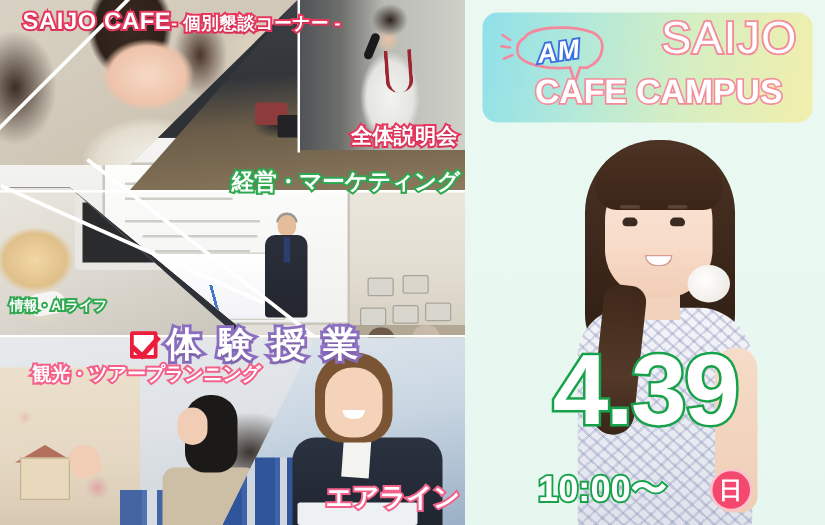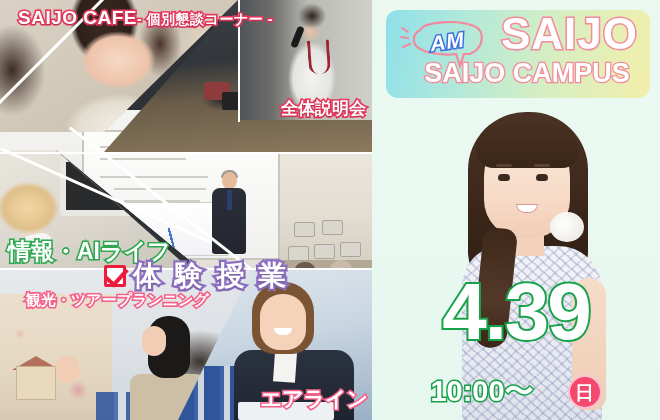--- a/index.html
+++ b/index.html
@@ -267,21 +267,21 @@
     -webkit-text-stroke:3.2px #e8365e; paint-order:stroke fill;
     text-shadow:0 1px 1px rgba(0,0,0,.18);
   }
   .cap-green { -webkit-text-stroke:3.2px #2fa84f; paint-order:stroke fill; }
   .cap-pink  { -webkit-text-stroke:3.2px #f4608a; paint-order:stroke fill; }
 
   #cap-saijo-cafe { left:18px; top:8px; font-size:19px; letter-spacing:.5px;text-align:right; }
   #cap-saijo-cafe .sub { font-size:14px; }
   #cap-zentai  { right:6px; top:100px; font-size:17px; }
   #cap-keiei   { right:4px; top:136px; font-size:18px; }
-  #cap-joho    { left:8px;  top:240px; font-size:23px; }
+  #cap-joho    { left:8px;  top:240px; font-size:11px; }
   #cap-kanko   { left:2px;  top:292px; font-size:15px;margin-left:24px; }
   #cap-air     { right:4px; top:388px; font-size:21px; }
 
   
   #cap-taiken {
     position:absolute; left:104px; top:257px; display:flex; align-items:center; gap:7px;
   }
   #taiken-check {
     width:22px; height:22px; border:3px solid #ec1c3c; background:#fff;
     position:relative; border-radius:2px;
@@ -314,21 +314,21 @@
     position:absolute; left:14px; top:8px; width:92px; height:54px;
   }
   #am-bubble svg{ position:absolute; inset:0; }
   #am-text{
     position:absolute; left:30px; top:12px; font-size:21px; font-weight:700;
     color:#ffffff; -webkit-text-stroke:3px #3b6fe0; paint-order:stroke fill;
     transform:rotate(-8deg); font-style:italic; letter-spacing:1px;
   }
 
   #title-saijo{
-    position:absolute; right:12px; top:2px; font-size:44px; font-weight:700;
+    position:absolute; right:12px; top:2px; font-size:36px; font-weight:400;
     color:#ffffff; -webkit-text-stroke:3px #f48a9a; paint-order:stroke fill;
     letter-spacing:1px; line-height:1;
   }
   #title-open{
     position:absolute; left:18px; top:48px; width:246px; text-align:center;
     font-size:27px; font-weight:700; color:#ffffff;
     -webkit-text-stroke:2.6px #f48a9a; paint-order:stroke fill; letter-spacing:0px;
   }
 
   
@@ -504,20 +504,21 @@
     <div class="seam" style="left:252px;top:268px;width:3px;height:230px;transform:rotate(128deg);transform-origin:top left;"></div>
     <div class="seam" style="left:-4px;top:268px;width:380px;height:2px;"></div>
     <div class="seam" style="left:238px;top:-2px;width:2px;height:124px;"></div>
 
     <div class="cap cap-red" id="cap-saijo-cafe">
       <span>SAIJO CAFE</span><span class="sub">- 個別懇談コーナー -</span>
     </div>
 
     <div class="cap cap-red" id="cap-zentai">全体説明会</div>
 
+    <div class="cap cap-green" id="cap-keiei">経営・マーケティング</div>
 
     <div class="cap cap-green" id="cap-joho">情報・AIライフ</div>
 
     <div class="cap cap-pink" id="cap-kanko">観光・ツアープランニング</div>
 
     <div class="cap cap-pink" id="cap-air">エアライン</div>
 
     <div id="cap-taiken">
       <span id="taiken-check"></span>
       <span id="taiken-text">体 験 授 業</span>
@@ -545,21 +546,21 @@
 
     <div id="header-banner">
       <div id="am-bubble">
         <svg viewBox="0 0 92 54">
           <path d="M20 12 C24 4, 56 1, 74 8 C86 13, 84 30, 70 36 L64 36 L60 48 L56 36 C40 38, 16 34, 14 24 C13 18, 16 14, 20 12 Z" fill="none" stroke="#f4889c" stroke-width="2.2" stroke-linecap="round"></path>
           <path d="M8 14 L2 10 M8 20 L1 19 M10 26 L3 29" stroke="#f4889c" stroke-width="2" stroke-linecap="round" fill="none"></path>
         </svg>
         <div id="am-text">AM</div>
       </div>
       <div id="title-saijo">SAIJO</div>
-      <div id="title-open">SAIJO CAMPUS</div>
+      <div id="title-open">CAFE CAMPUS</div>
     </div>
 
     <div id="date-wrap">
       <div id="date-text">4.39</div>
     </div>
 
     <div id="time-row">
       <div id="time-text">10:00〜</div>
       <div id="day-badge">日</div>
     </div>

